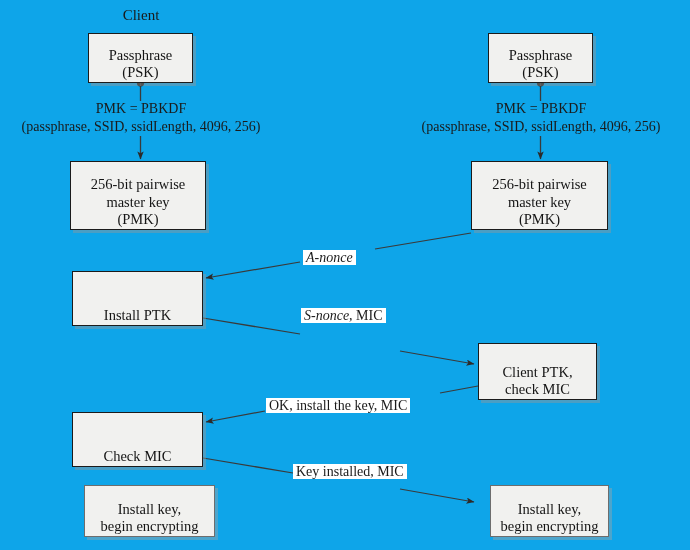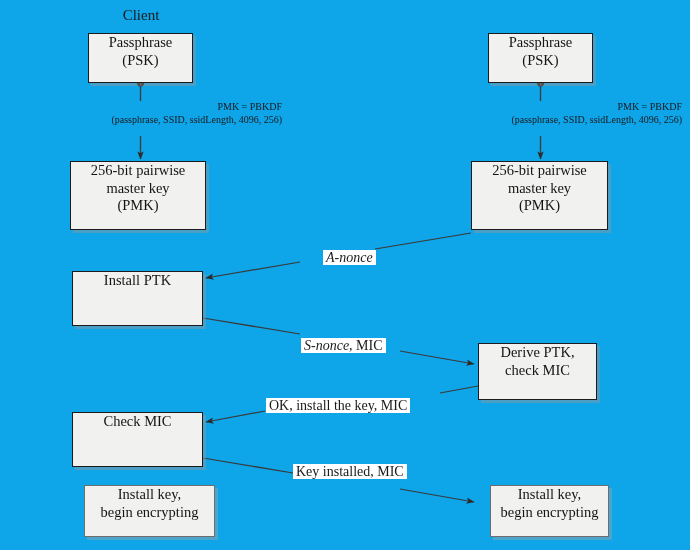--- a/index.html
+++ b/index.html
@@ -37,42 +37,42 @@
     line-height: 1;
   }
   
   .box {
     position: absolute;
     box-sizing: border-box;
     background: #f1f1ef;
     border: 1.6px solid #1b1b1b;
     box-shadow: 3px 3px 0 rgba(150,150,150,0.45);
     display: flex;
-    align-items: flex-start;
+    align-items: flex-end;
     justify-content: center;
     text-align: center;
     font-size: 14.5px;
     line-height: 1.22;
     color: #141414;
   }
   .box.thin {
     border: 1.1px solid #6d6d6d;
     box-shadow: 3px 3px 0 rgba(165,165,165,0.42);
     margin-left: 12px;
   }
   .box .box-text {
     display: block;
     padding: 0 4px;
     white-space: pre-line;
   }
   
   .formula {
     position: absolute;
-    text-align: right;
-    font-size: 10px;
+    text-align: center;
+    font-size: 14px;
     line-height: 1.32;
     white-space: nowrap;
   }
   .formula .l1 { display: block; }
   .formula .l2 { display: block; }
   
   .msg {
     position: absolute;
     font-size: 14px;
     white-space: nowrap;
@@ -159,34 +159,34 @@
     <span class="l2">(passphrase, SSID, ssidLength, 4096, 256)</span>
   </div>
 
   <div class="box" style="left:471px; top:161px; width:137px; height:69px;">
     <span class="box-text">256-bit pairwise
 master key
 (PMK)</span>
   </div>
 
   <div class="box" style="left:478px; top:343px; width:119px; height:57px;">
-    <span class="box-text">Derive PTK,
+    <span class="box-text">Client PTK,
 check MIC</span>
   </div>
 
   <div class="box thin" style="left:478px; top:485px; width:119px; height:52px;">
     <span class="box-text">Install key,
 begin encrypting</span>
   </div>
 
-  <div class="msg" style="left:303px; top:250px;margin-left:20px;">
+  <div class="msg" style="left:303px; top:250px;">
     <em>A-nonce</em><span></span>
   </div>
 
-  <div class="msg" style="left:301px; top:338px;">
+  <div class="msg" style="left:301px; top:308px;">
     <em>S-nonce</em><span>, MIC</span>
   </div>
 
   <div class="msg" style="left:266px; top:398px;">
     <em></em><span>OK, install the key, MIC</span>
   </div>
 
   <div class="msg" style="left:293px; top:464px;">
     <em></em><span>Key installed, MIC</span>
   </div>

